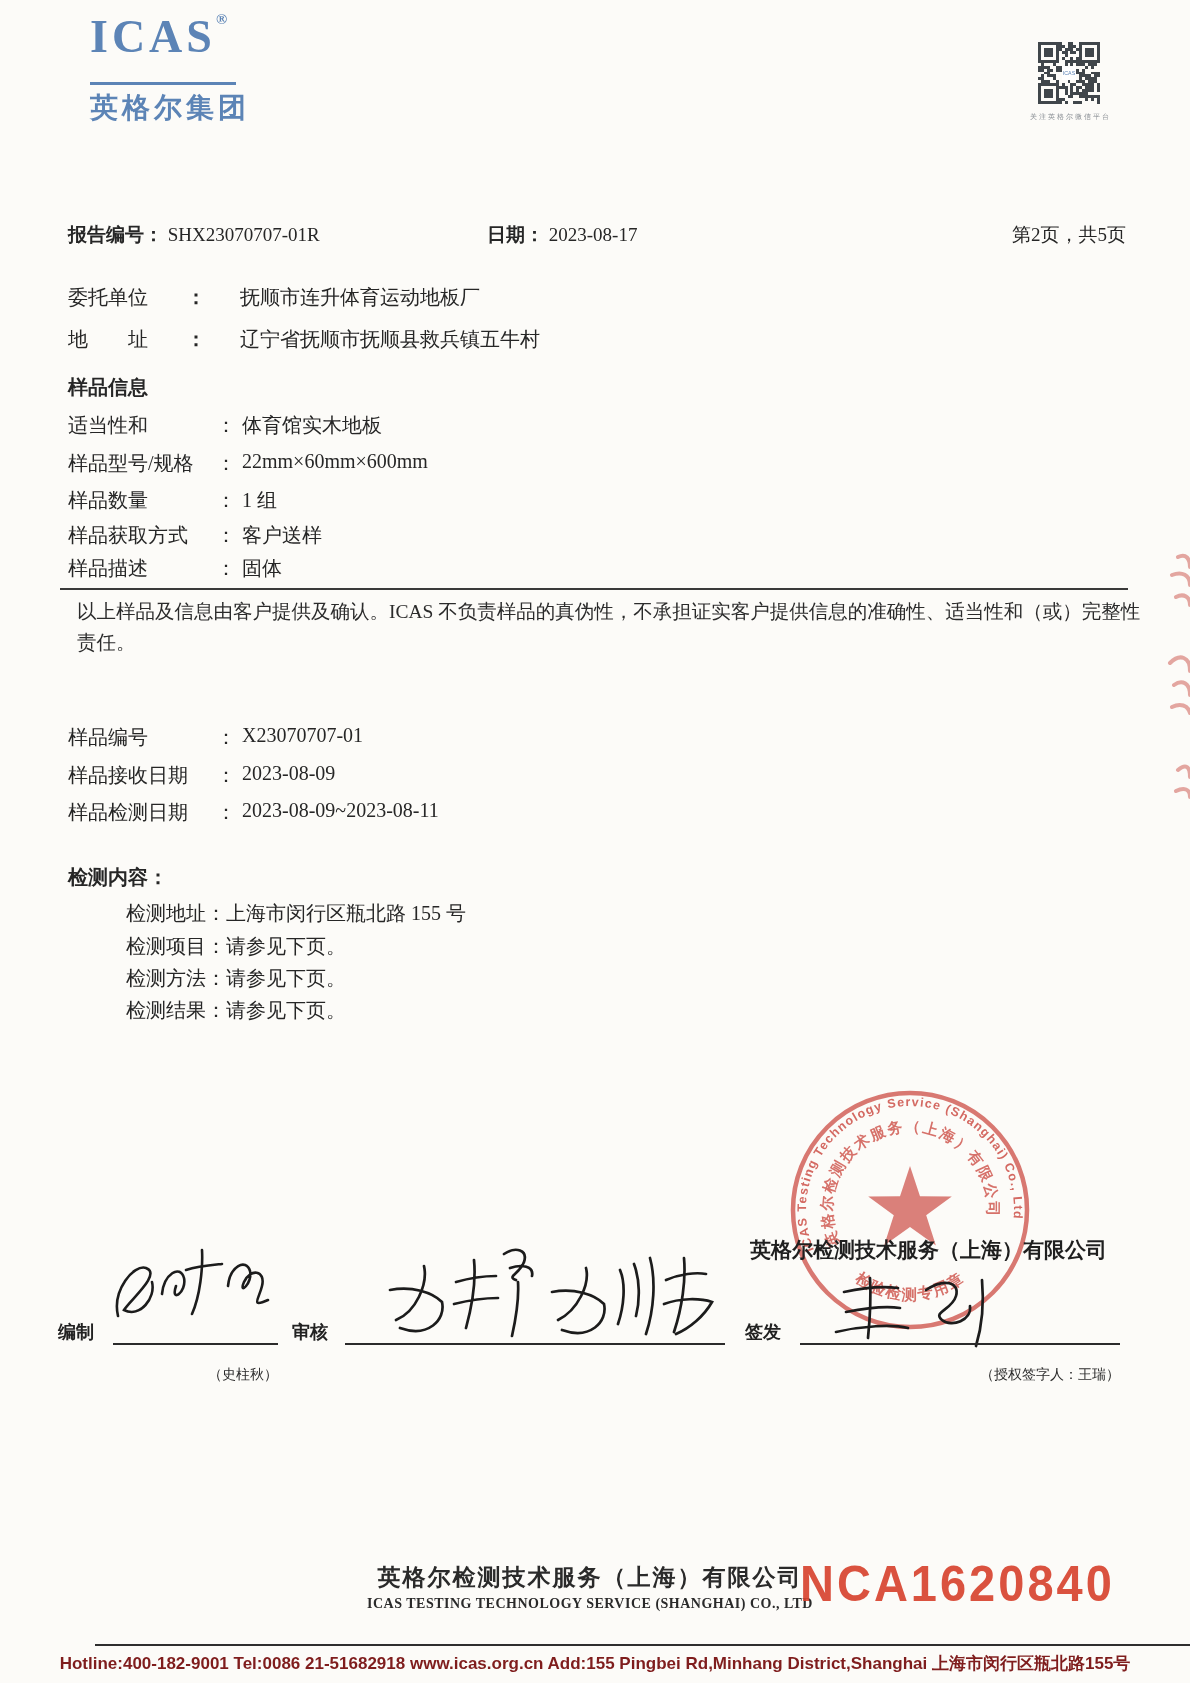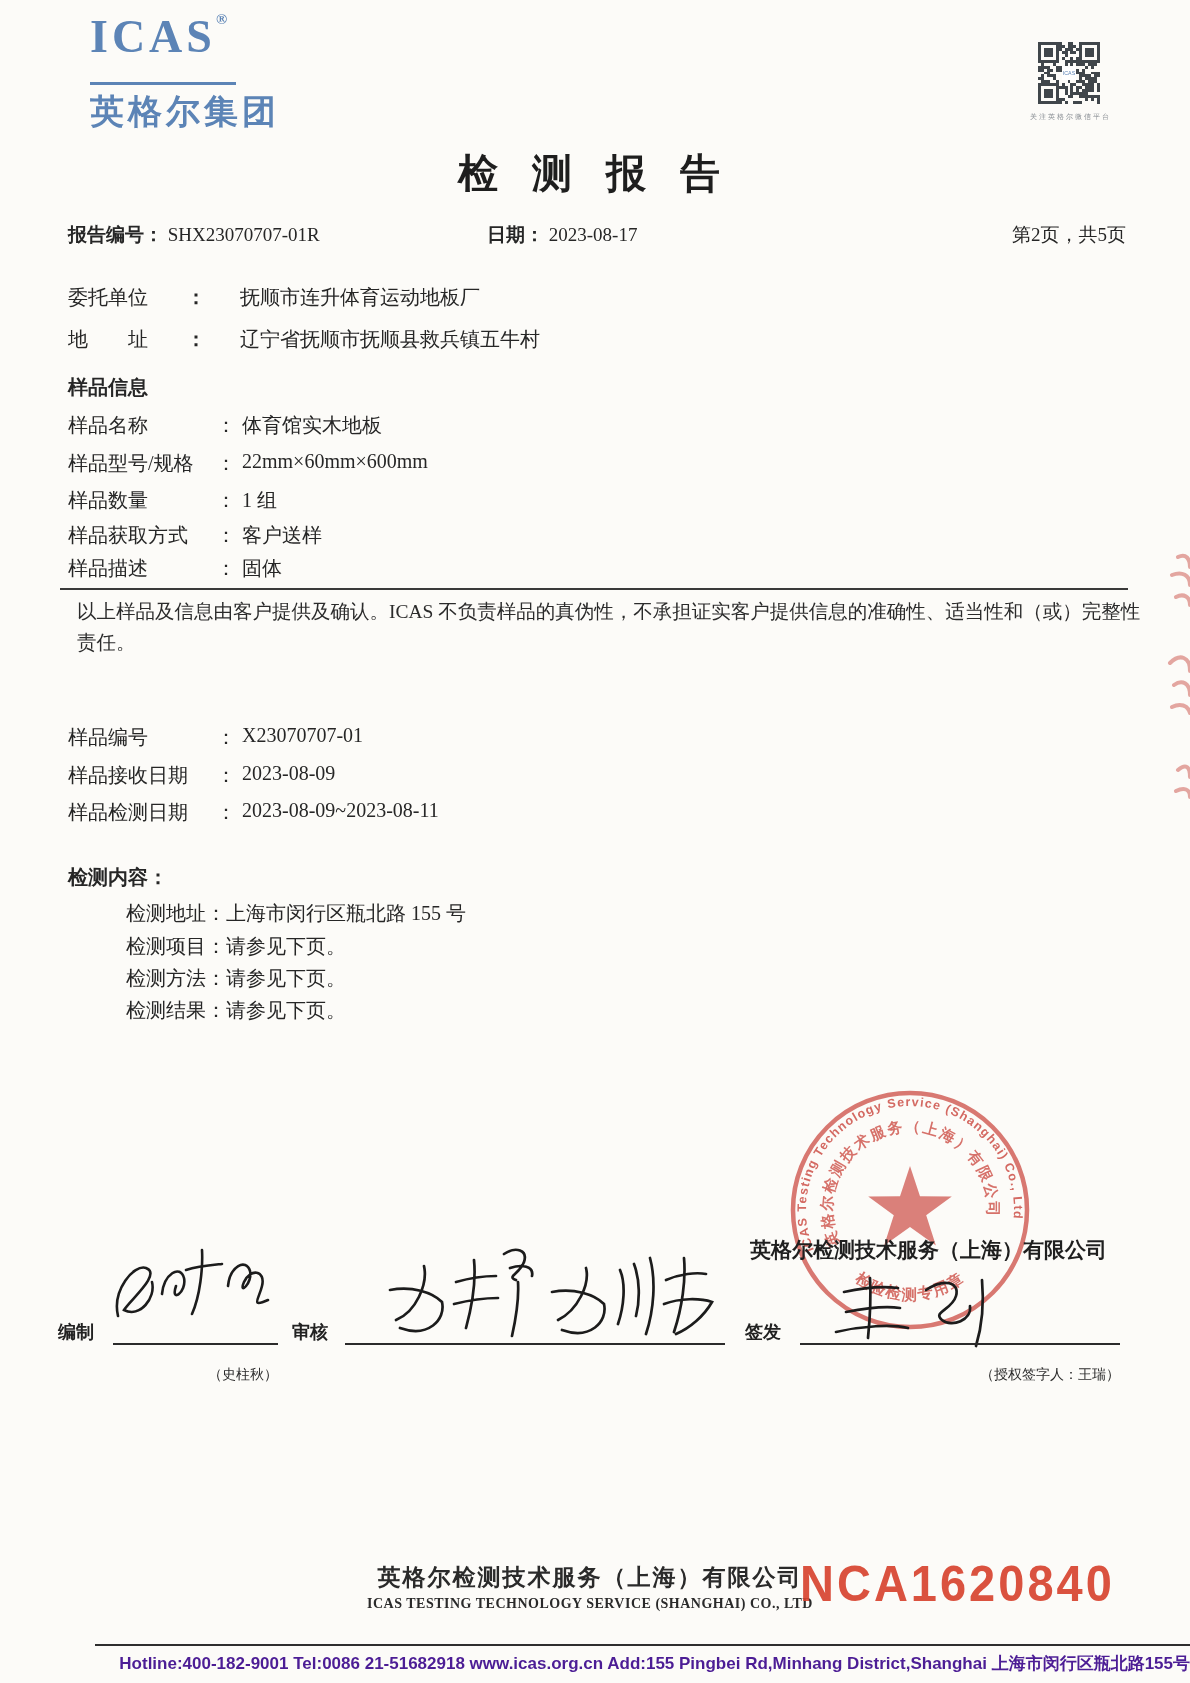--- a/index.html
+++ b/index.html
@@ -17,21 +17,21 @@
   
   .logo-word{
     left:90px;top:12px;
     font-size:46px;font-weight:700;
     color:#5c84b6;letter-spacing:4px;line-height:1;
   }
   .logo-reg{font-size:15px;vertical-align:28px;letter-spacing:0;}
   .logo-underline{left:90px;top:82px;width:146px;height:3px;background:#5c84b6;}
   .logo-group{
     left:90px;top:89px;width:146px;
-    font-size:34px;font-weight:600;color:#5c84b6;
+    font-size:28px;font-weight:600;color:#5c84b6;
     letter-spacing:4px;white-space:nowrap;
   }
 
   
   .qr-box{left:1038px;top:42px;width:62px;height:62px;}
   .qr-caption{
     left:1030px;top:112px;width:80px;
     font-size:7px;color:#8a8f94;text-align:center;letter-spacing:2px;
     font-family:"Liberation Sans",sans-serif;white-space:nowrap;
   }
@@ -86,23 +86,23 @@
     font-size:14px;font-weight:700;letter-spacing:.5px;color:#2a2a2a;
   }
   .cert-no{
     left:800px;top:1556px;
     font-family:"Liberation Sans",sans-serif;
     font-size:47px;font-weight:700;letter-spacing:3px;
     color:#d7402c;opacity:.9;transform:scaleY(1.05);
   }
   .footer-line{left:95px;top:1644px;width:1095px;height:2px;background:#2e2e2e;}
   .footer-contact{
-    left:0;right:0;top:1652px;text-align:right;
+    left:0;right:0;top:1652px;text-align:center;
     font-family:"Liberation Sans",sans-serif;
-    font-size:17px;font-weight:700;color:#4c1d95;white-space:nowrap;
+    font-size:17px;font-weight:700;color:#7f1d1d;white-space:nowrap;
   }
 
   .edge-art{right:0;top:545px;width:26px;height:265px;}
 </style>
 </head>
 <body>
 
 <div class="page">
 
   <div class="abs logo-word">
@@ -263,21 +263,20 @@
         <rect x="16" y="2" width="3" height="3" fill="#40464b"></rect>
         <rect x="0" y="14" width="7" height="7" fill="#40464b"></rect>
         <rect x="1" y="15" width="5" height="5" fill="#fcfbf8"></rect>
         <rect x="2" y="16" width="3" height="3" fill="#40464b"></rect>
         <rect x="8" y="8" width="5" height="5" fill="#fff"></rect>
         <text x="10.5" y="11.2" font-size="1.8" text-anchor="middle" fill="#5c84b6" font-family="Liberation Sans, sans-serif">ICAS</text>
       </svg>
   </div>
   <div class="abs qr-caption">关注英格尔微信平台</div>
 
-  <div class="abs doc-title">检 测 报 告</div>
   <div class="abs hdr-row hdr-left">
     <span class="hdr-label">报告编号：</span>
     <span>SHX23070707-01R</span>
   </div>
   <div class="abs hdr-row hdr-mid">
     <span class="hdr-label">日期：</span>
     <span>2023-08-17</span>
   </div>
   <div class="abs hdr-right">第2页，共5页</div>
 
@@ -287,21 +286,21 @@
     <span class="val">抚顺市连升体育运动地板厂</span>
   </div>
   <div class="row client" style="top:326px">
     <span class="lbl">地　　址</span>
     <span class="cln">：</span>
     <span class="val">辽宁省抚顺市抚顺县救兵镇五牛村</span>
   </div>
 
   <div class="abs sec-heading" style="top:374px">样品信息</div>
   <div class="row" style="top:412px">
-    <span class="lbl">样品名称</span>
+    <span class="lbl">适当性和</span>
     <span class="cln">：</span>
     <span class="val">体育馆实木地板</span>
   </div>
   <div class="row" style="top:450px">
     <span class="lbl">样品型号/规格</span>
     <span class="cln">：</span>
     <span class="val">22mm×60mm×600mm</span>
   </div>
   <div class="row" style="top:487px">
     <span class="lbl">样品数量</span>

